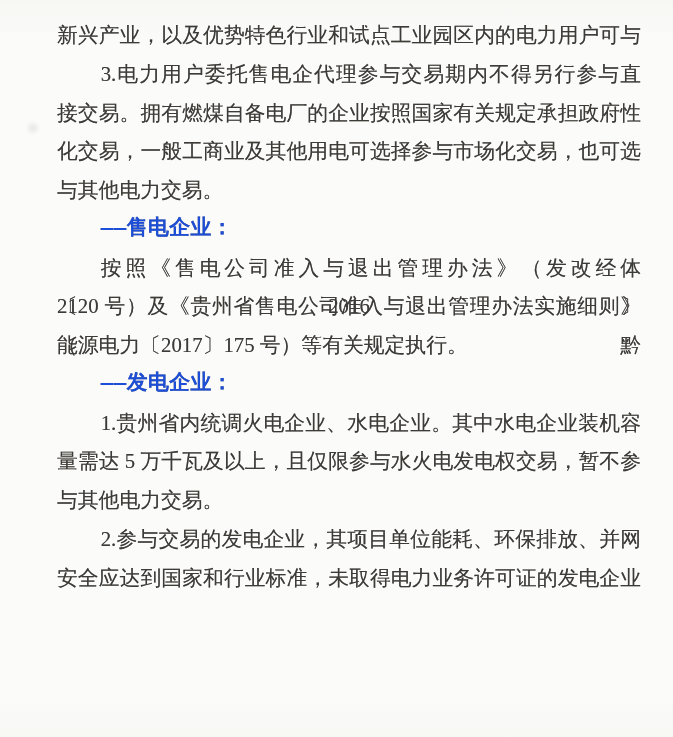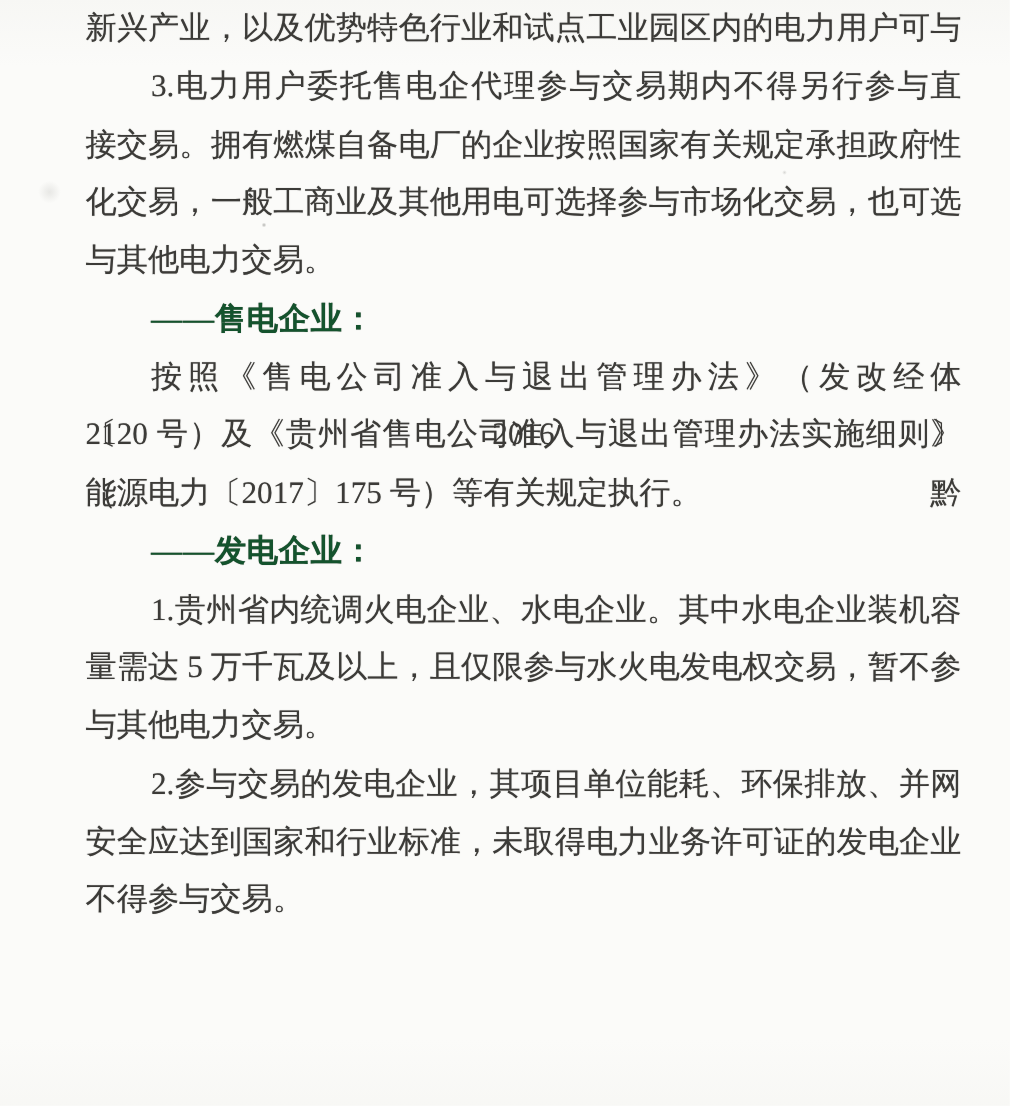--- a/index.html
+++ b/index.html
@@ -19,21 +19,21 @@
       linear-gradient(180deg, rgba(235,235,230,0.25) 0%, rgba(255,255,255,0) 6%, rgba(255,255,255,0) 94%, rgba(238,238,233,0.25) 100%);
     font-family: "Liberation Serif", "DejaVu Serif", serif;
   }
   .page {
     position: absolute;
     left: 0;
     top: 0;
     width: 673px;
     height: 737px;
     box-sizing: border-box;
-    padding: 0 32px 0 57px;
+    padding: 16px 32px 0 57px;
   }
   .doc-body {
     width: 584px;
   }
   .line {
     font-size: 20.8px;
     line-height: 38.78px;
     height: 38.78px;
     color: #3c3b38;
     white-space: nowrap;
@@ -42,23 +42,23 @@
   }
   .line.fill {
     white-space: normal;
     text-align: justify;
     text-align-last: justify;
   }
   .line.indent {
     text-indent: 2.1em;
   }
   .line.heading {
-    font-family: Liberation Serif, serif;
+    font-family: Liberation Mono, monospace;
     font-weight: 700;
-    color: #14532d;
+    color: #1d4ed8;
     text-shadow: 0 0 0.5px rgba(46,45,42,0.6);
     letter-spacing: 0.5px;
   }
 </style>
 </head>
 <body>
 
 <div class="page">
   <div class="doc-body">
       <div class="line fill">新兴产业，以及优势特色行业和试点工业园区内的电力用户可与</div>
@@ -69,15 +69,14 @@
       <div class="line indent heading">——售电企业：</div>
       <div class="line fill indent">按照《售电公司准入与退出管理办法》（发改经体〔2016〕</div>
       <div class="line fill">2120 号）及《贵州省售电公司准入与退出管理办法实施细则》（黔</div>
       <div class="line">能源电力〔2017〕175 号）等有关规定执行。</div>
       <div class="line indent heading">——发电企业：</div>
       <div class="line fill indent">1.贵州省内统调火电企业、水电企业。其中水电企业装机容</div>
       <div class="line fill">量需达 5 万千瓦及以上，且仅限参与水火电发电权交易，暂不参</div>
       <div class="line">与其他电力交易。</div>
       <div class="line fill indent">2.参与交易的发电企业，其项目单位能耗、环保排放、并网</div>
       <div class="line fill">安全应达到国家和行业标准，未取得电力业务许可证的发电企业</div>
-      <div class="line">不得参与交易。</div>
     </div>
 </div>
 
 </body></html>

